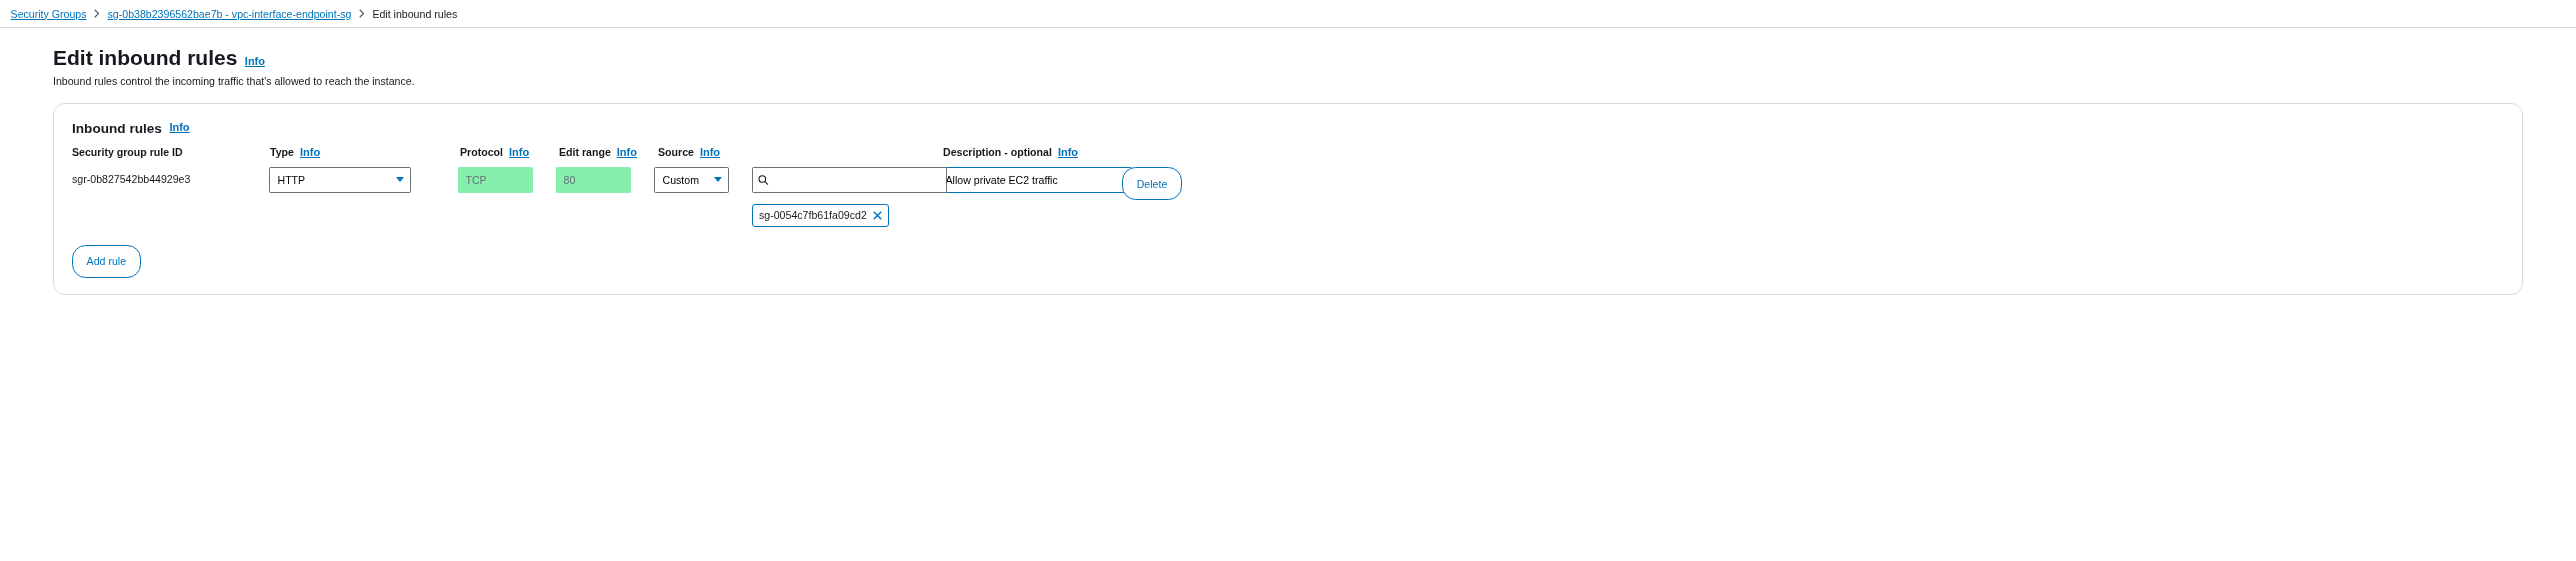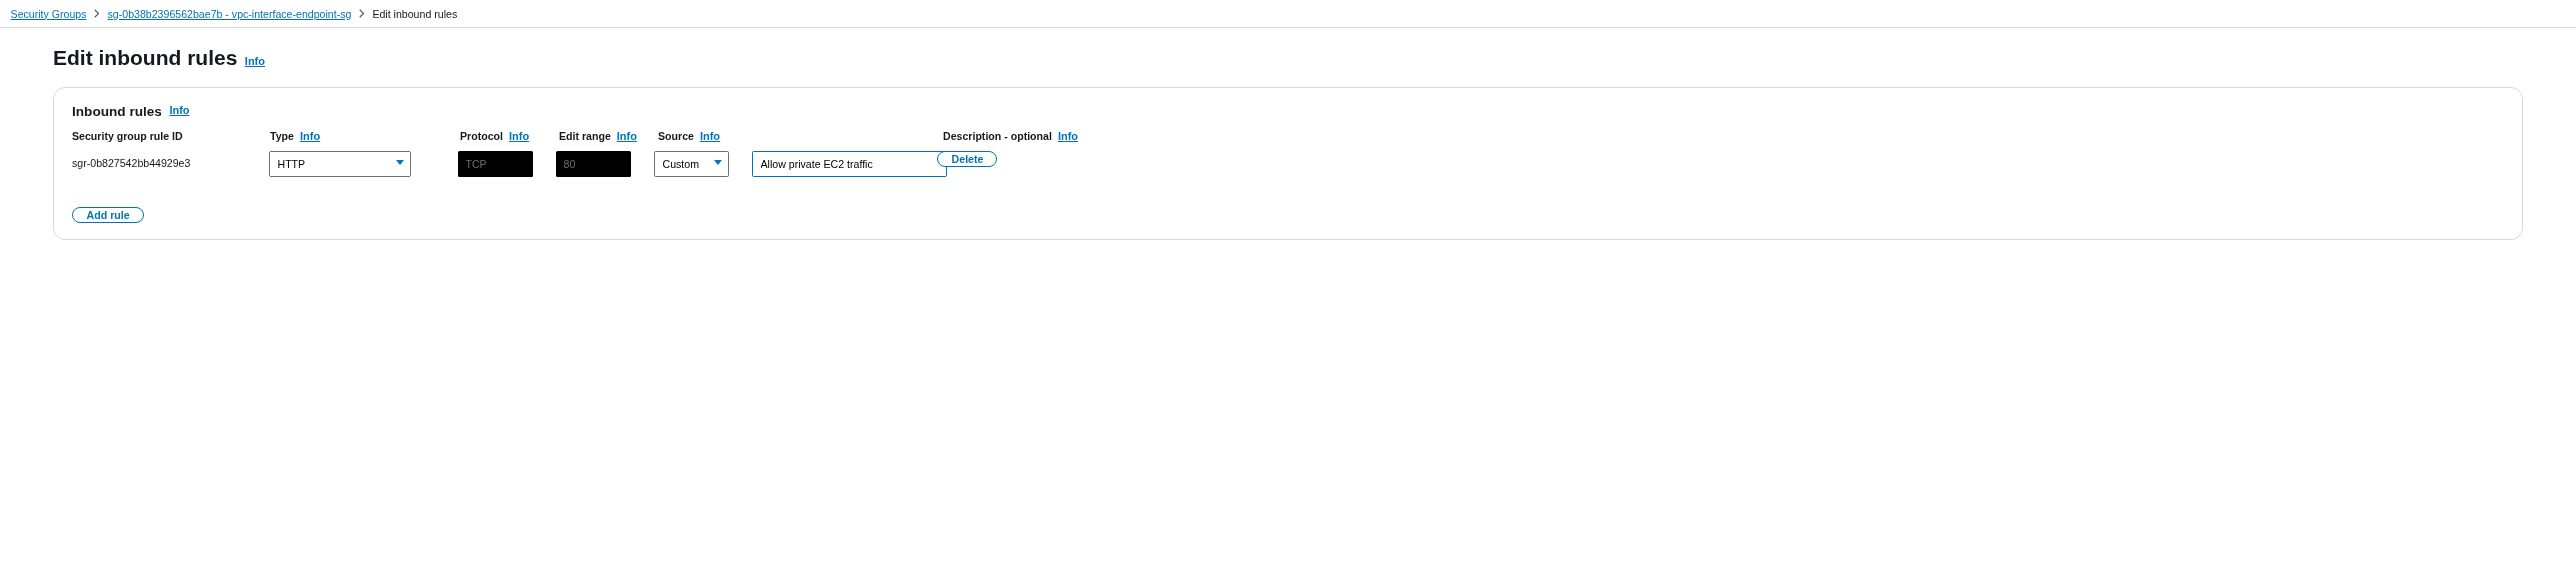--- a/index.html
+++ b/index.html
@@ -66,21 +66,21 @@
     content: "";
     position: absolute;
     right: 7.5px;
     top: 9.8px;
     width: 0; height: 0;
     border-left: 4.5px solid transparent;
     border-right: 4.5px solid transparent;
     border-top: 5.3px solid #0073bb;
   }
   .disabled {
-    background: #000000;
+    background: #86efac;
     border: none;
     color: #687078;
   }
   .source-cell { display: flex; flex-direction: column; gap: 6px; }
   .search-wrap { position: relative; }
   .search-wrap .icon {
     position: absolute;
     left: 6px; top: 50%;
     transform: translateY(-50%);
     pointer-events: none;
@@ -94,32 +94,32 @@
     border-radius: 3px;
     padding: 4.5px 6px;
     color: #16191f;
     font-size: 10.6px;
     width: fit-content;
     margin-top: 4.5px;
   }
   .token .x { color: #0073bb; cursor: pointer; }
   .desc-input { border: 1.5px solid #0073bb; }
   .btn-outline {
-    height: 16px;
+    height: 33px;
     border: 0.8px solid #0073bb;
     background: #fff;
     color: #0073bb;
-    font-weight: 700;
+    font-weight: 400;
     border-radius: 13.6px;
     padding: 0 13.6px;
     cursor: pointer;
     font-size: 10.6px;
   }
   .delete-btn { width: 60px; }
-  .add-rule { margin-top: 30px; }
+  .add-rule { margin-top: 18px; }
   .cell-gap { padding-right: 13.6px; }
   .w220 { width: 142px; }
   .w100 { width: 75px; }
   .w230 { width: 195px; }
   svg { display: block; }
 </style>
 </head>
 <body>
 
 <nav class="breadcrumb">
@@ -136,20 +136,21 @@
       </svg>
   </span>
   <span class="current">Edit inbound rules</span>
 </nav>
 
 <div class="container">
   <div class="page-title-row">
     <h1>Edit inbound rules</h1>
     <a href="#" class="info-link">Info</a>
   </div>
+  <div class="subtitle">Inbound rules control the incoming traffic that's allowed to reach the instance.</div>
 
   <div class="panel">
     <div class="panel-title-row">
       <h2>Inbound rules</h2>
       <a href="#" class="info-link">Info</a>
     </div>
 
     <div class="headers">
       <div class="hcell">
           <span class="label">Security group rule ID</span>
@@ -198,20 +199,40 @@
       </div>
 
       <div class="cell-gap">
         <div class="select-wrap w100">
           <select class="select">
             <option>Custom</option>
           </select>
         </div>
       </div>
 
+      <div class="cell-gap source-cell">
+        <div class="search-wrap w230">
+          <span class="icon">
+            <svg width="10.6" height="10.6" viewBox="0 0 16 16">
+                <circle cx="6.5" cy="6.5" r="5" stroke="#16191f" stroke-width="1.6" fill="none"></circle>
+                <line x1="10.5" y1="10.5" x2="15" y2="15" stroke="#16191f" stroke-width="1.6"></line>
+              </svg>
+          </span>
+          <input class="text-input search-input" value="" style="">
+        </div>
+        <div class="token">
+          <span>sg-0054c7fb61fa09cd2</span>
+          <span class="x">
+            <svg width="9" height="9" viewBox="0 0 12 12">
+                <line x1="1" y1="1" x2="11" y2="11" stroke="#0073bb" stroke-width="1.8"></line>
+                <line x1="11" y1="1" x2="1" y2="11" stroke="#0073bb" stroke-width="1.8"></line>
+              </svg>
+          </span>
+        </div>
+      </div>
 
       <div class="cell-gap">
         <input class="text-input desc-input w230" value="Allow private EC2 traffic" style="">
       </div>
 
       <div>
         <button class="btn-outline delete-btn">Delete</button>
       </div>
     </div>
 

